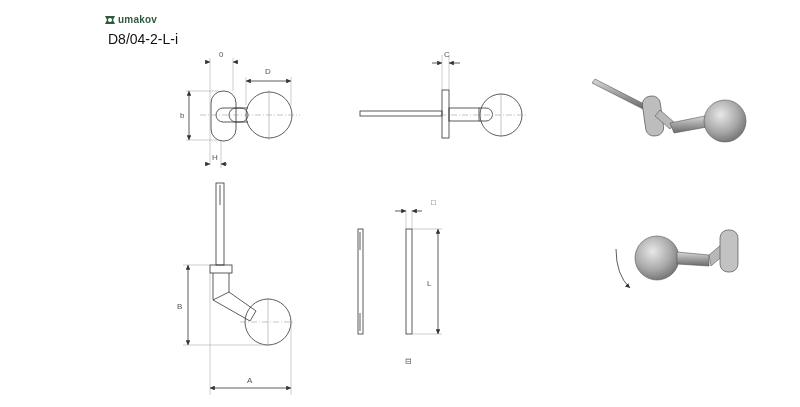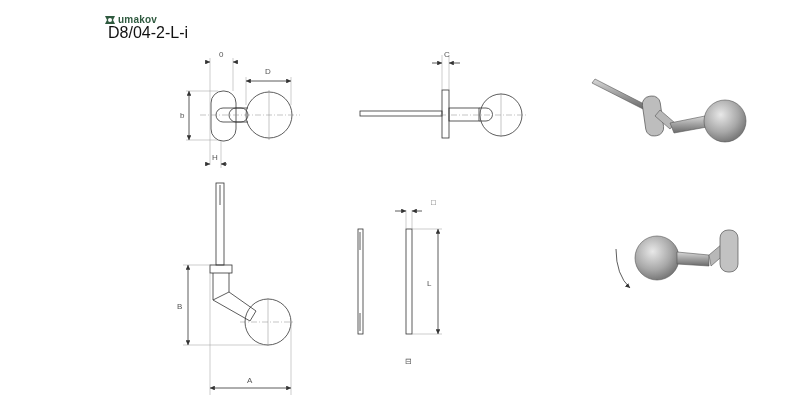--- a/index.html
+++ b/index.html
@@ -1,19 +1,19 @@
 <!DOCTYPE html>
 <html><head>
 <meta charset="utf-8">
 <style>
   html, body { margin:0; padding:0; background:#ffffff; }
   body { width:800px; height:407px; position:relative; overflow:hidden; font-family:"Liberation Sans", sans-serif; }
   .logo { position:absolute; left:104px; top:14px; display:flex; align-items:center; gap:2px; }
   .logo-text { font-size:10px; font-weight:bold; color:#2f5a3f; letter-spacing:0.2px; }
-  .code { position:absolute; left:108px; top:24px; font-size:16px; color:#111; }
+  .code { position:absolute; left:108px; top:31px; font-size:14px; color:#111; }
   svg.drawing { position:absolute; left:0; top:0; }
   .dim { font-family:"Liberation Sans", sans-serif; font-size:8px; fill:#555; }
 </style>
 </head>
 <body>
 
 <div class="logo">
   <svg width="12" height="10" viewBox="0 0 12 10">
     <path d="M1 1 L11 1 L9 5 L11 9 L1 9 L3 5 Z" fill="#2f5a3f"></path>
     <circle cx="6" cy="5" r="2" fill="#fff"></circle>

